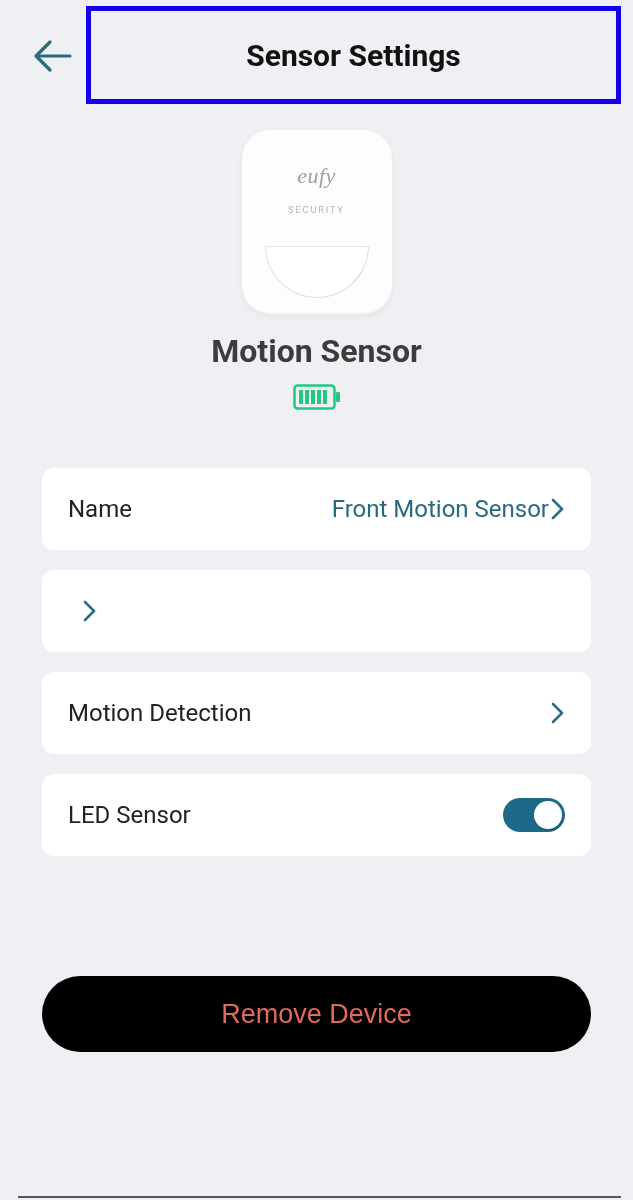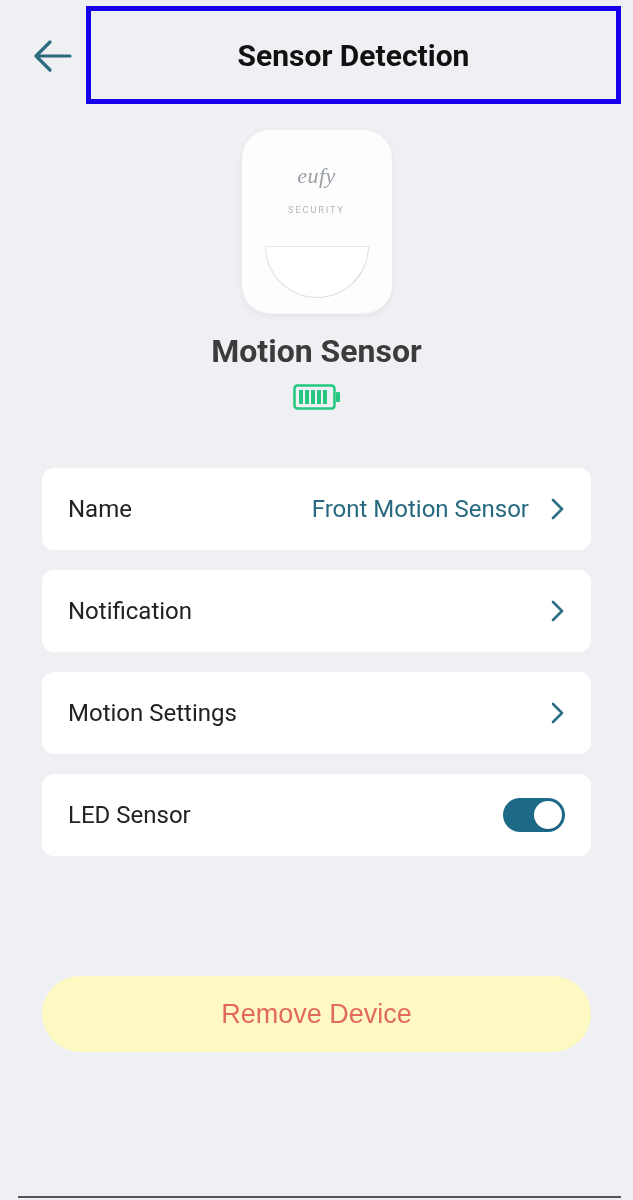--- a/index.html
+++ b/index.html
@@ -114,21 +114,21 @@
     justify-content: space-between;
     cursor: pointer;
   }
   .row-label {
     font-size: 24px;
     color: #222;
   }
   .row-right {
     display: flex;
     align-items: center;
-    gap: 22px;
+    gap: 2px;
     margin-left: 15px;
   }
   .row-value {
     font-size: 24px;
     color: #27697f;
   }
   .chevron {
     color: #2c6f85;
   }
   .toggle {
@@ -148,21 +148,21 @@
     top: 3px;
     right: 3px;
     box-shadow: 0 1px 2px rgba(0,0,0,0.2);
   }
   .remove-wrap {
     margin: 120px 42px 0 42px;
   }
   .remove-btn {
     width: 100%;
     height: 76px;
-    background: #fef9c3;
+    background: #000000;
     border: none;
     border-radius: 40px;
     font-size: 27px;
     color: #e16a5c;
     cursor: pointer;
     font-weight: 400;
   }
   .bottom-line {
     position: absolute;
     bottom: 2px;
@@ -175,21 +175,21 @@
 </head>
 <body>
 
 <div class="header">
   <div class="back-arrow">
     <svg width="40" height="34" viewBox="0 0 40 34">
       <path d="M18 3 L4 17 L18 31 M4 17 L38 17" stroke="#2b6b7c" stroke-width="3.2" fill="none" stroke-linecap="round" stroke-linejoin="round"></path>
     </svg>
   </div>
   <div class="title-box">
-    <div class="title-text">Sensor Detection</div>
+    <div class="title-text">Sensor Settings</div>
   </div>
 </div>
 
 <div class="device-section">
   <div class="device-image">
     <div class="brand">eufy</div>
     <div class="brand-sub">SECURITY</div>
     <div class="lens"></div>
   </div>
   <div class="device-name">Motion Sensor</div>
@@ -212,30 +212,29 @@
     <span class="row-label">Name</span>
     <span class="row-right">
       <span class="row-value">Front Motion Sensor</span>
       <svg class="chevron" width="14" height="24" viewBox="0 0 14 24">
         <path d="M2 3 L11 12 L2 21" stroke="#2c6f85" stroke-width="2.6" fill="none" stroke-linecap="round" stroke-linejoin="round"></path>
       </svg>
     </span>
   </div>
 
   <div class="row">
-    <span class="row-label">Notification</span>
     <span class="row-right">
       <svg class="chevron" width="14" height="24" viewBox="0 0 14 24">
         <path d="M2 3 L11 12 L2 21" stroke="#2c6f85" stroke-width="2.6" fill="none" stroke-linecap="round" stroke-linejoin="round"></path>
       </svg>
     </span>
   </div>
 
   <div class="row">
-    <span class="row-label">Motion Settings</span>
+    <span class="row-label">Motion Detection</span>
     <span class="row-right">
       <svg class="chevron" width="14" height="24" viewBox="0 0 14 24">
         <path d="M2 3 L11 12 L2 21" stroke="#2c6f85" stroke-width="2.6" fill="none" stroke-linecap="round" stroke-linejoin="round"></path>
       </svg>
     </span>
   </div>
 
   <div class="row">
     <span class="row-label">LED Sensor</span>
     <span class="row-right">

